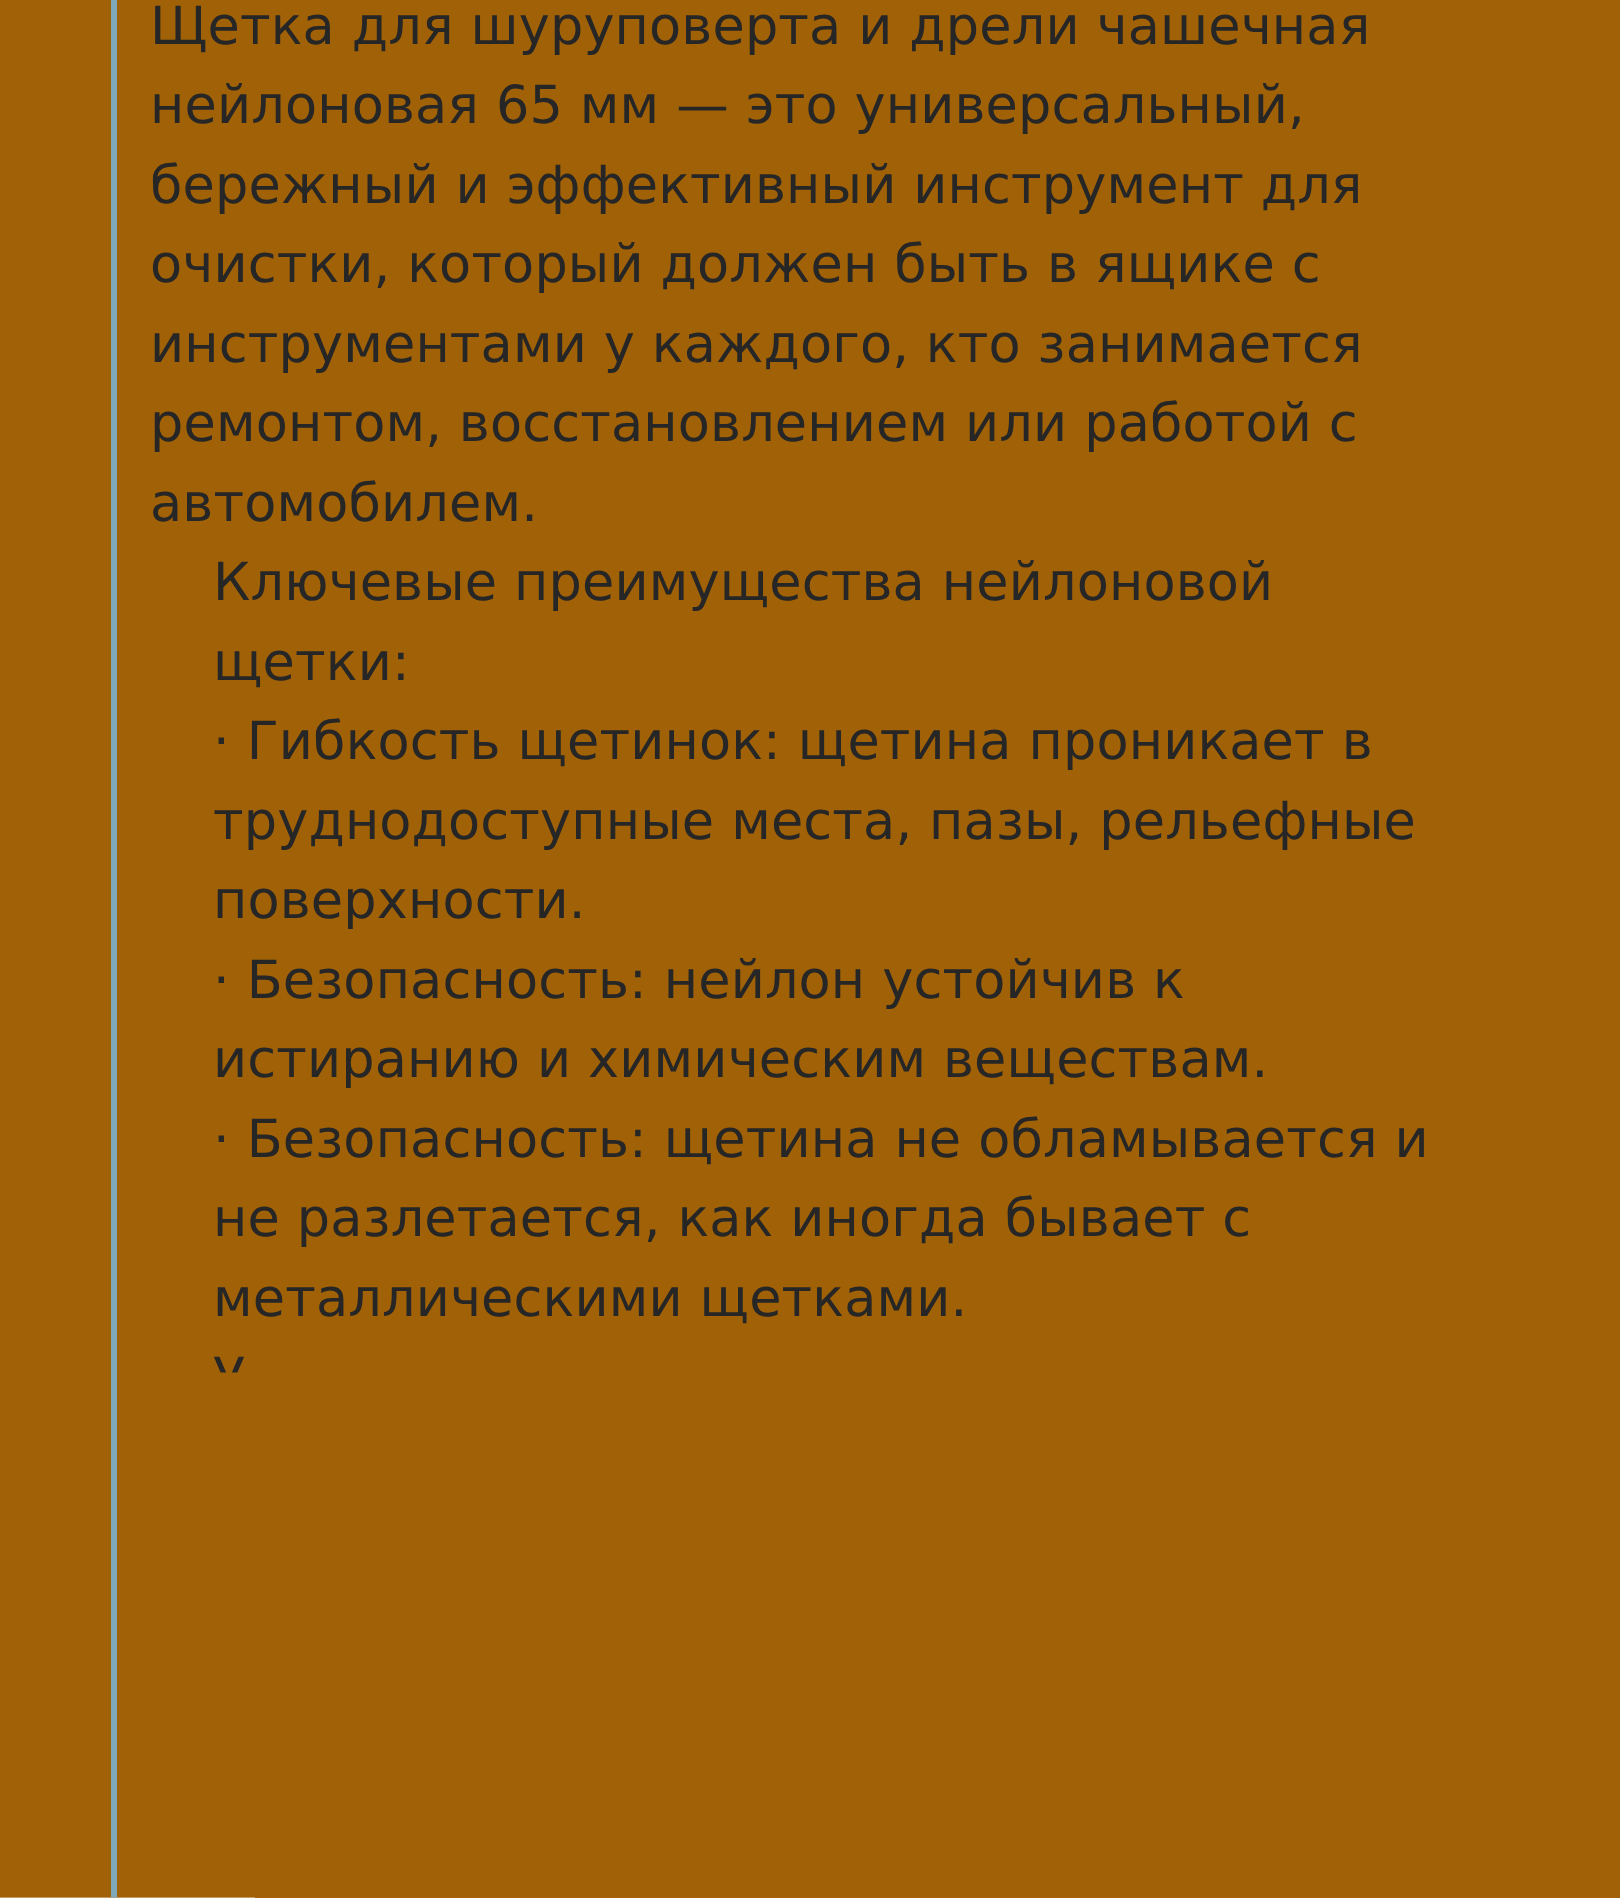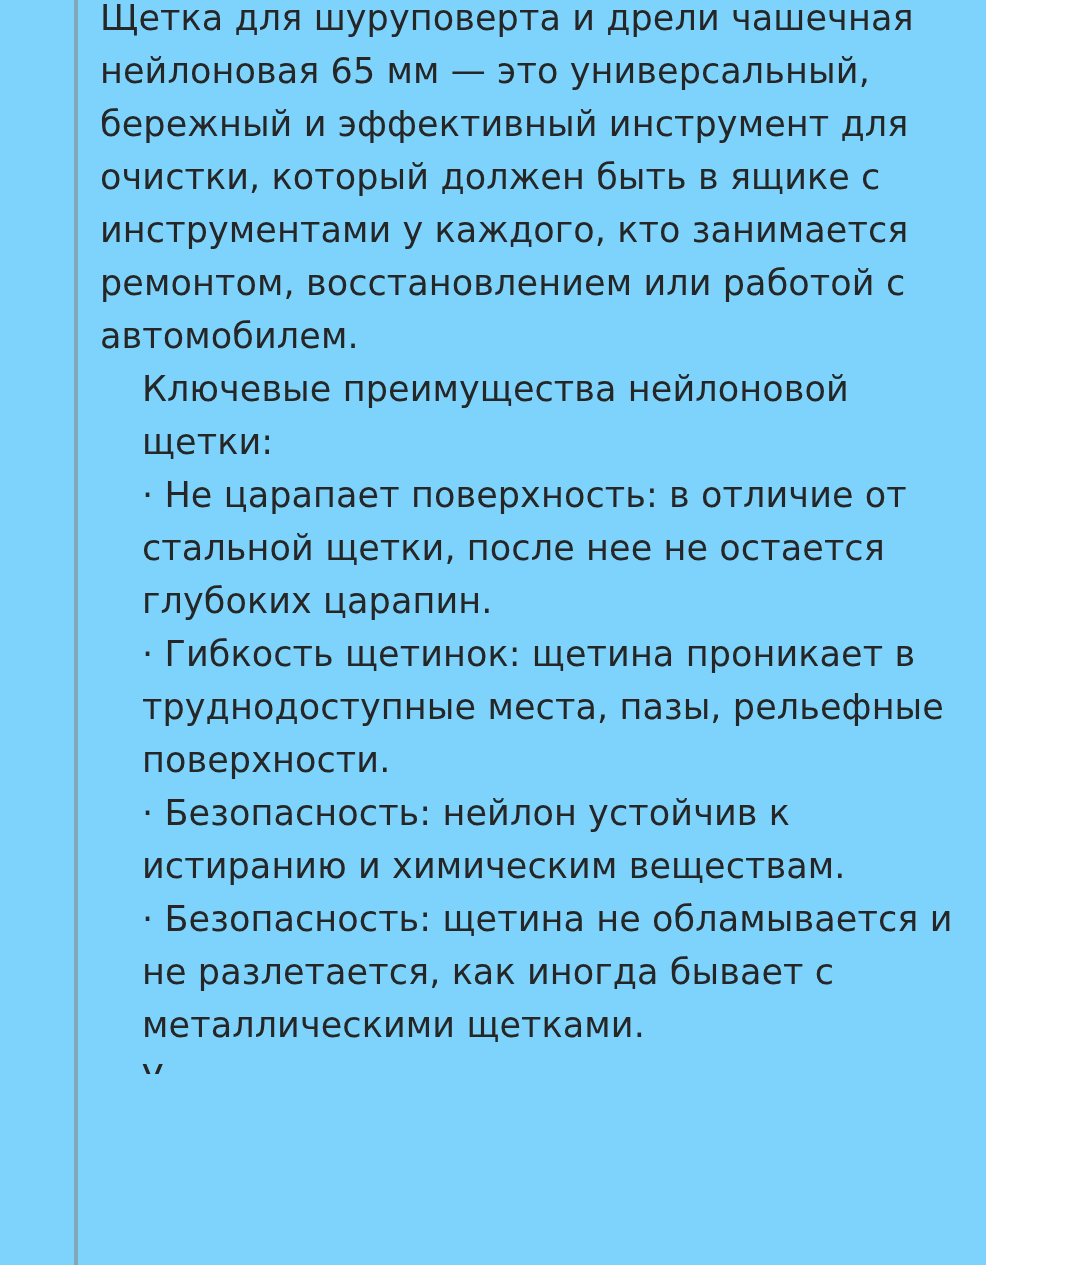--- a/index.html
+++ b/index.html
@@ -8,23 +8,23 @@
     background: #ffffff;
   }
   body {
     width: 1080px;
     height: 1265px;
     overflow: hidden;
     font-family: "DejaVu Sans", sans-serif;
   }
   .page {
     position: relative;
-    width: 986px;
+    width: 1080px;
     height: 1265px;
-    background: #7dd3fc;
+    background: #a16207;
     box-sizing: border-box;
   }
   .quote-bar {
     position: absolute;
     left: 74px;
     top: 0;
     width: 4px;
     height: 1265px;
     background: #7fa8b8;
   }
@@ -56,20 +56,19 @@
 </head>
 <body>
 
 <div class="page">
 
   <div class="quote-bar"></div>
 
   <div class="content">
     <p class="para">Щетка для шуруповерта и дрели чашечная нейлоновая 65 мм — это универсальный, бережный и эффективный инструмент для очистки, который должен быть в ящике с инструментами у каждого, кто занимается ремонтом, восстановлением или работой с автомобилем.</p>
     <p class="para">Ключевые преимущества нейлоновой щетки:</p>
-    <p class="para">· Не царапает поверхность: в отличие от стальной щетки, после нее не остается глубоких царапин.</p>
     <p class="para">· Гибкость щетинок: щетина проникает в труднодоступные места, пазы, рельефные поверхности.</p>
     <p class="para">· Безопасность: нейлон устойчив к истиранию и химическим веществам.</p>
     <p class="para">· Безопасность: щетина не обламывается и не разлетается, как иногда бывает с металлическими щетками.</p>
     <p class="para cut-line">У</p>
   </div>
 
 </div>
 
 </body></html>

